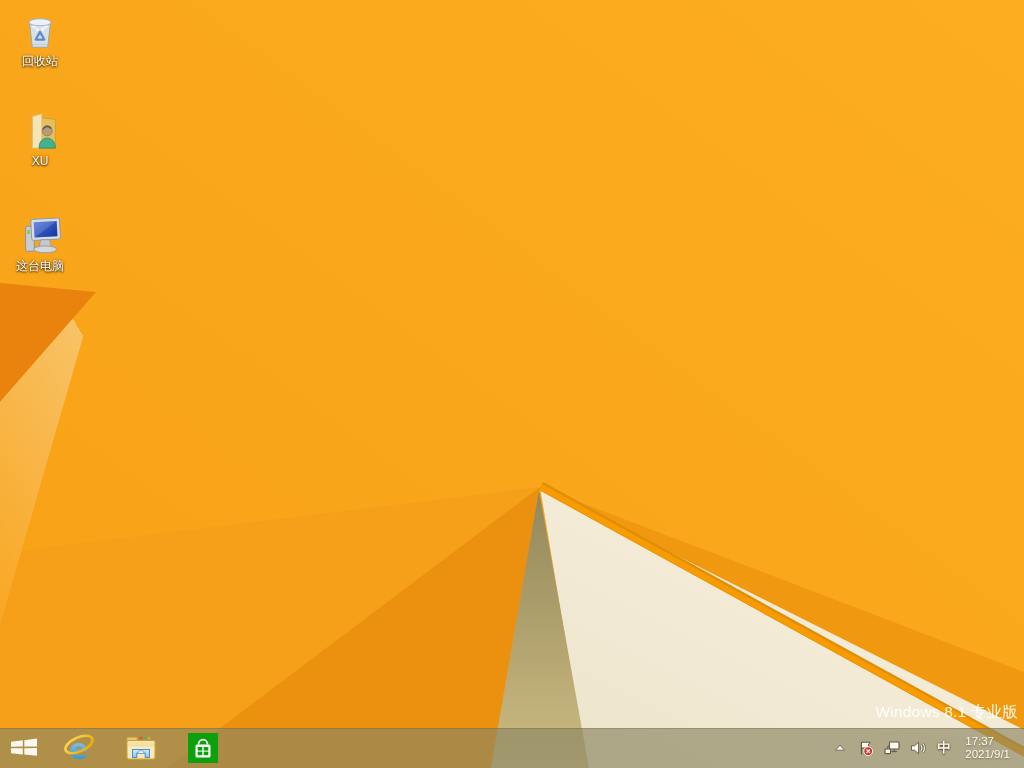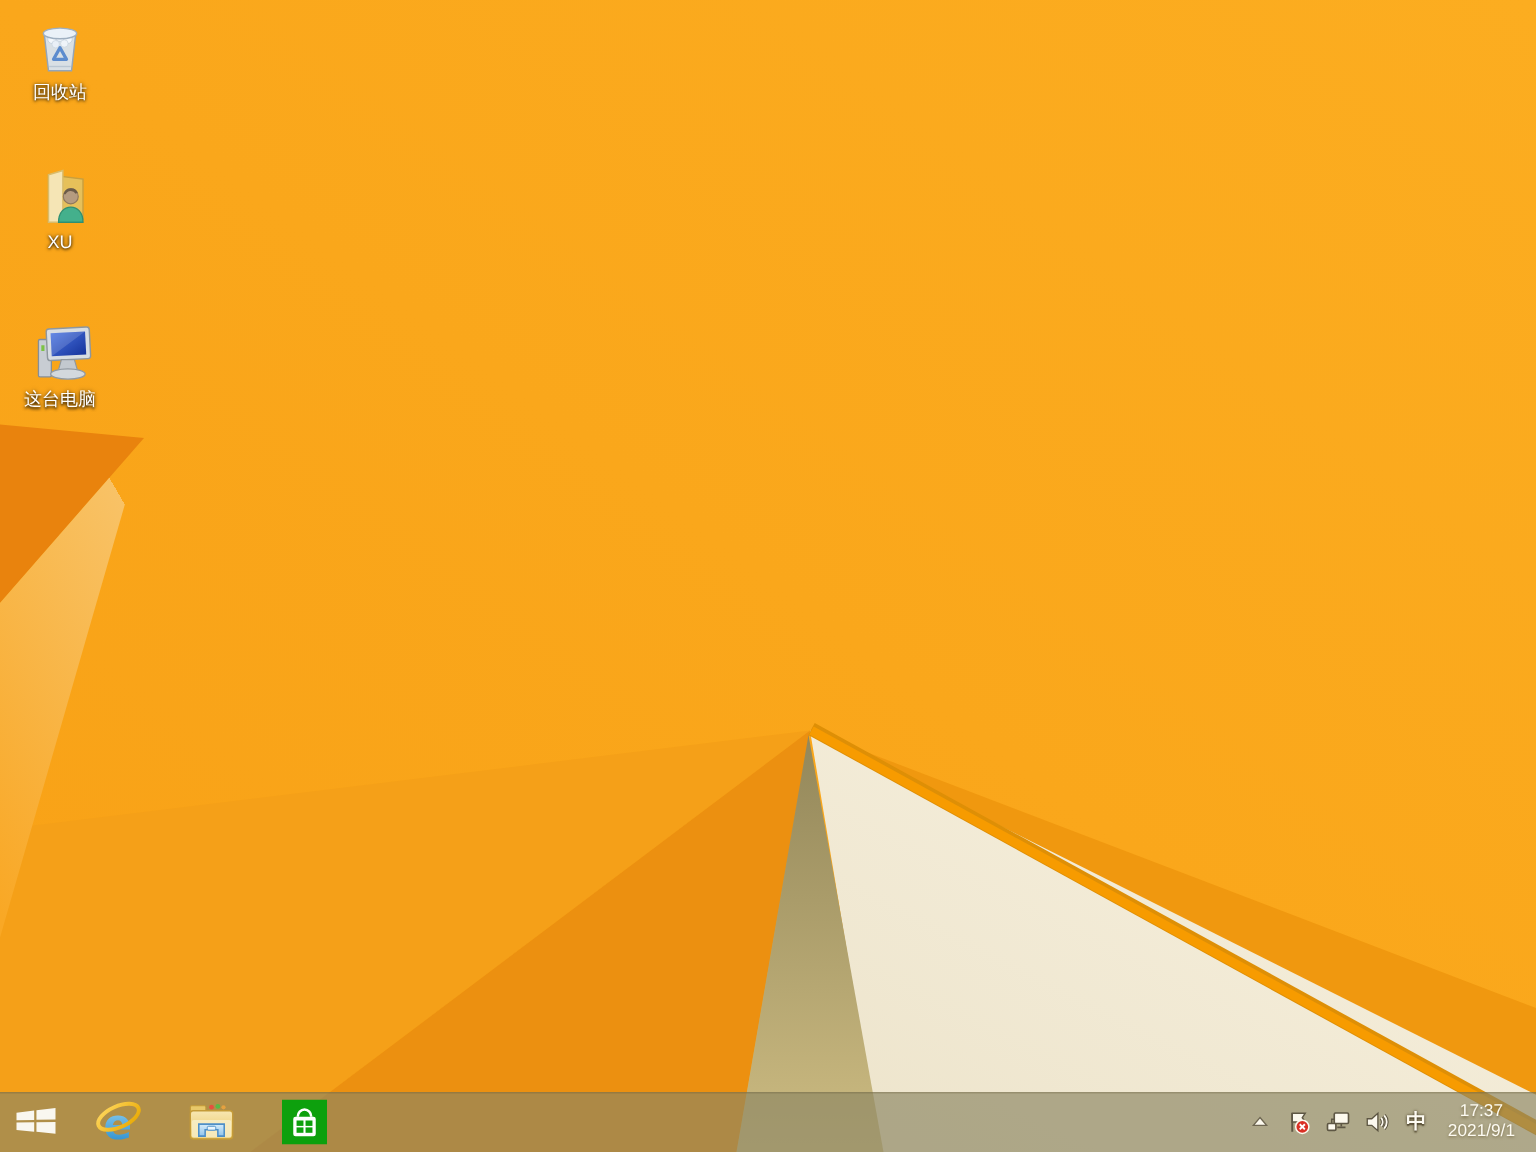--- a/index.html
+++ b/index.html
@@ -26,21 +26,21 @@
            display:flex;align-items:stretch;}
   .tbtn{width:62px;display:flex;align-items:center;justify-content:center;
         background:none;border:none;padding:0;cursor:pointer;}
   .tbtn.start{width:48px;}
   .tbtn svg{display:block;}
   .tray{margin-left:auto;display:flex;align-items:center;gap:8px;padding-right:14px;}
   .tray-icon{width:18px;height:18px;display:flex;align-items:center;justify-content:center;
              background:none;border:none;padding:0;cursor:pointer;}
   .ime{color:#FDFBF2;font-size:13.5px;font-weight:bold;line-height:18px;
        text-shadow:0 0 2px rgba(60,50,25,.95),0 1px 1px rgba(60,50,25,.7);}
-  .clock{display:flex;flex-direction:column;align-items:center;color:#FDFBF2;
+  .clock{display:flex;flex-direction:column;color:#FDFBF2;
          font-size:11.5px;line-height:13px;margin-left:4px;cursor:default;
          text-shadow:0 1px 2px rgba(95,80,40,.65);}
 </style>
 </head>
 <body>
 
 <div class="screen">
 
   <svg class="wallpaper" viewBox="0 0 1024 768">
     <defs>
@@ -115,20 +115,21 @@
       <path d="M16,11 L40,14 L40,42 L16,44 Z" fill="#E6C05A" stroke="#C79F3F" stroke-width="1"></path>
       <path d="M16,11 L26,8 L26,44 L16,44 Z" fill="#F5E5B5" stroke="#D9BC6B" stroke-width="1"></path>
       <circle cx="31.5" cy="26" r="5.2" fill="#B59B80" stroke="#8F775C" stroke-width=".8"></circle>
       <path d="M26.6,24.5 a5.2,5.2 0 0 1 9.8,-1.2 l-1.5,.8 a4,4 0 0 0 -7,.5 Z" fill="#6B5B49"></path>
       <path d="M23,44 c0,-7 4,-10.5 8.5,-10.5 c4.5,0 8.5,3.5 8.5,10.5 Z" fill="#44B08C" stroke="#2E8F72" stroke-width=".9"></path>
     </svg>
     <span class="dlabel">XU</span>
   </div>
 
   <div class="watermark">
+    <div>Windows 8.1 专业版</div>
   </div>
 
   <div class="taskbar">
 
     <button class="tbtn start">
       <svg width="30" height="22" viewBox="10 15 30 22">
         <polygon points="12,19.8 23.8,18.35 23.8,24.59 12,24.75" fill="#F9F7F0"></polygon>
         <polygon points="25.3,18.16 38,16.6 38,24.4 25.3,24.57" fill="#F9F7F0"></polygon>
         <polygon points="12,26.35 23.8,26.19 23.8,32.43 12,31.3" fill="#F9F7F0"></polygon>
         <polygon points="25.3,26.17 38,26.0 38,33.8 25.3,32.58" fill="#F9F7F0"></polygon>

